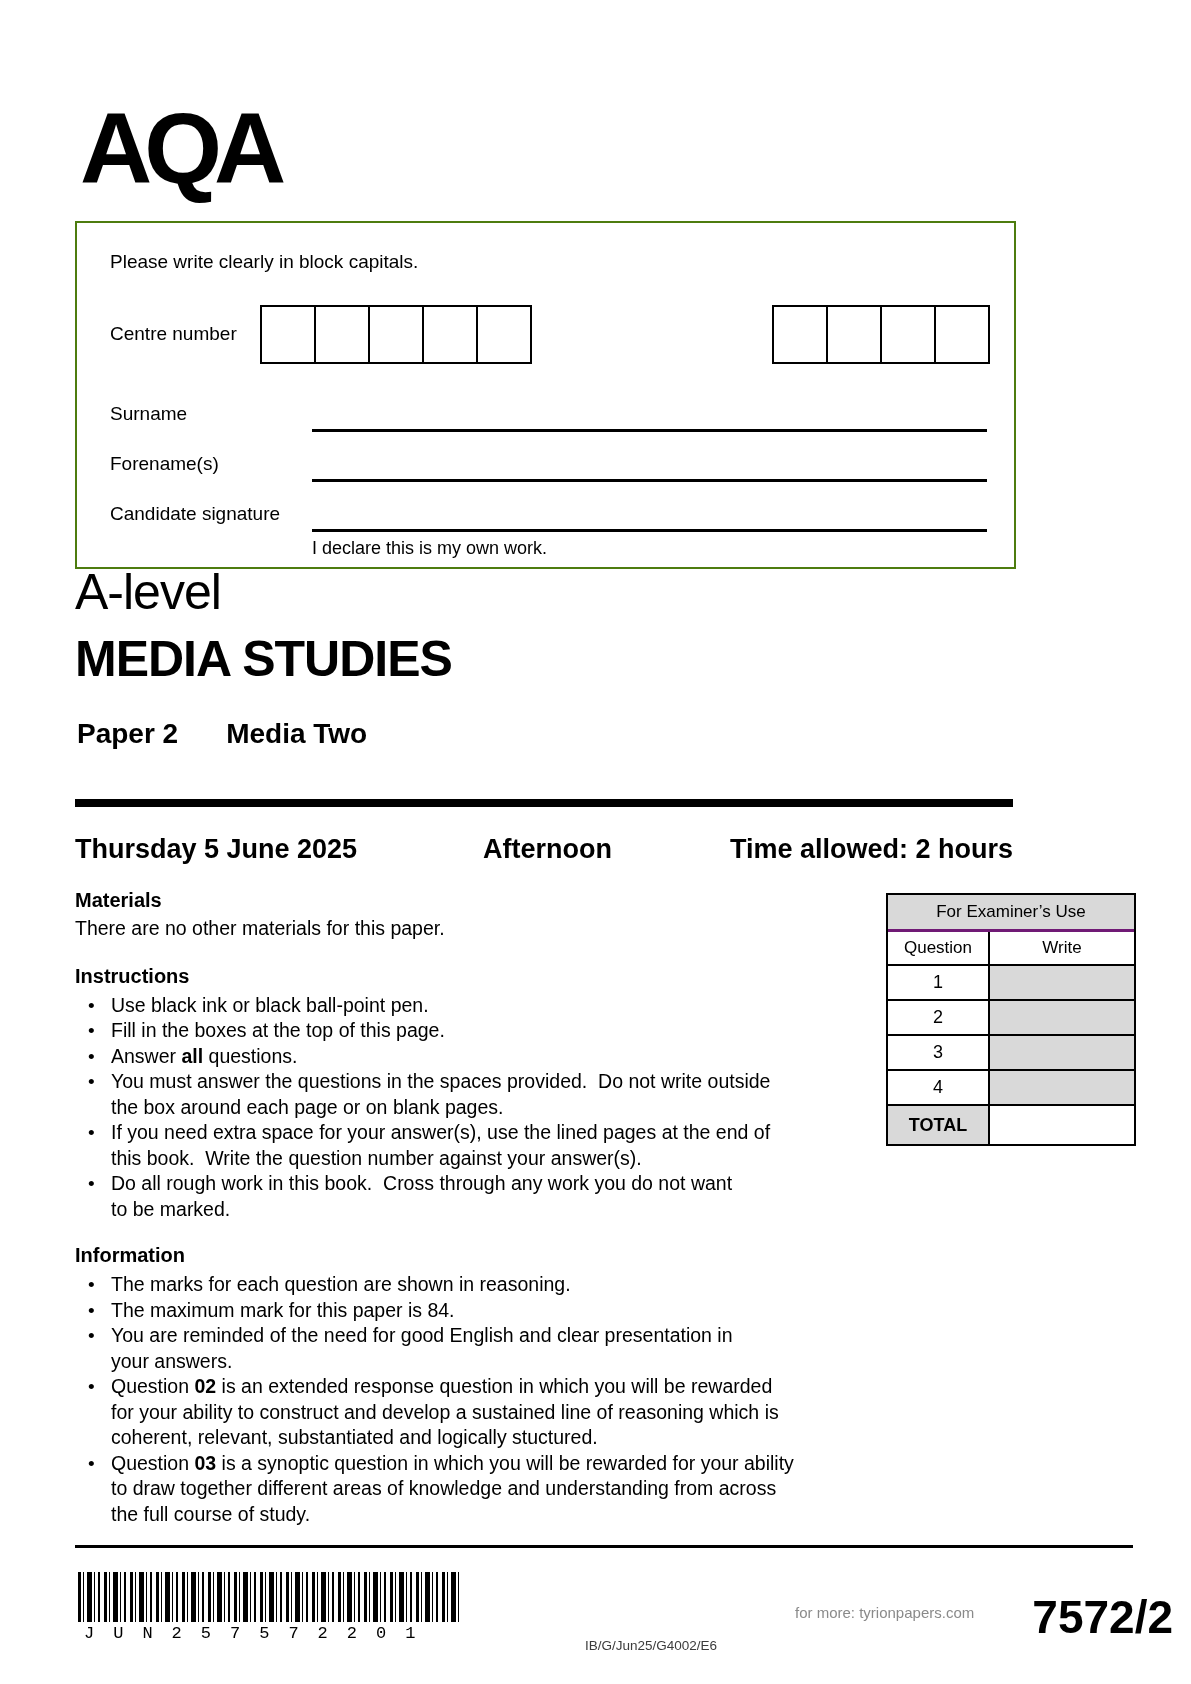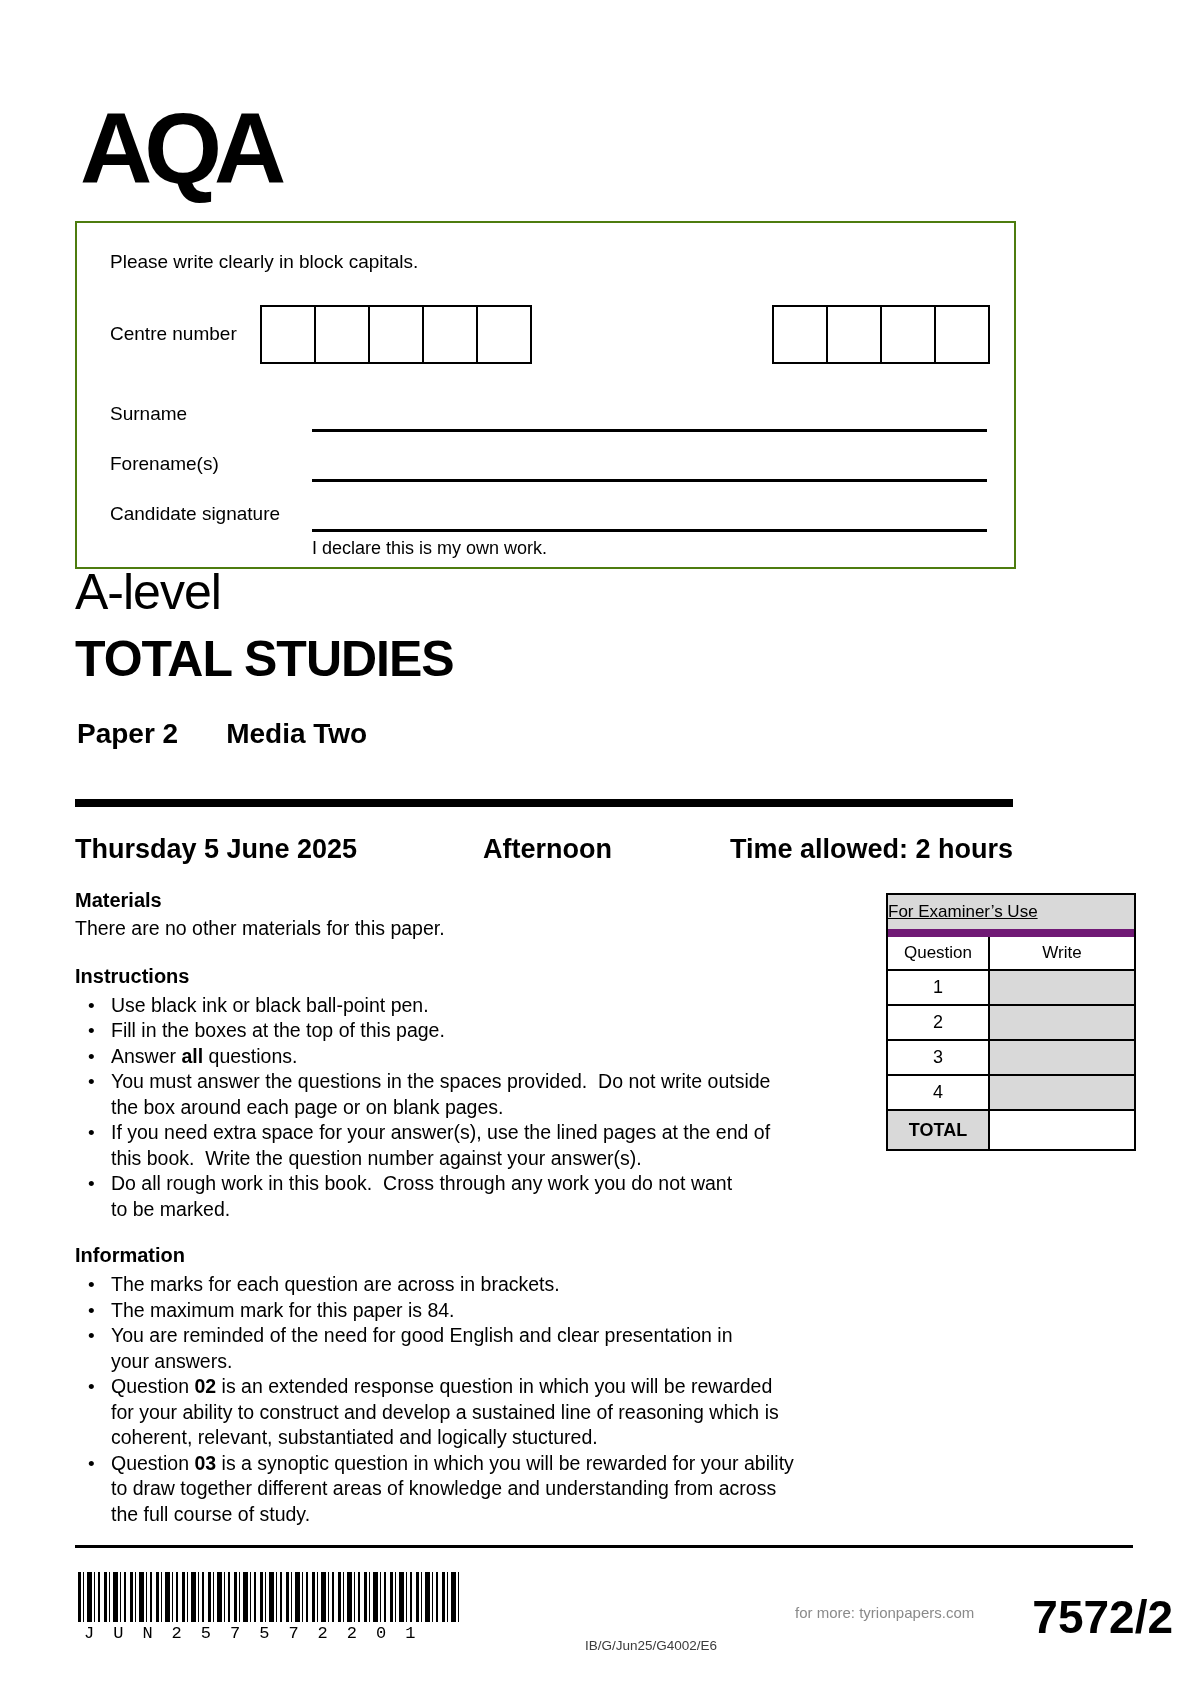--- a/index.html
+++ b/index.html
@@ -46,22 +46,22 @@
   .materials-text { margin:4px 0 0 0; white-space:pre-wrap; }
   .col ul { list-style:none; margin:5px 0 0 0; padding:0; }
   .col li { display:flex; margin:0; }
   .bullet { width:23px; padding-left:13px; flex:0 0 auto; font-size:19px; }
   .bt { flex:1; white-space:pre-wrap; }
   .sp-materials { height:22px; }
   .sp-instructions { height:21px; }
 
   
   .exam-table { left:886px; top:893px; width:246px; border:2px solid #000; font-size:17px; }
-  .et-title { height:34px; line-height:34px; text-align:left; background:#d9d9d9;
-              border-bottom:8px solid #701a75;text-decoration:underline; }
+  .et-title { height:34px; line-height:34px; text-align:center; background:#d9d9d9;
+              border-bottom:3px solid #701a75; }
   .et-row { display:flex; border-bottom:2px solid #000; }
   .et-row:last-child { border-bottom:none;align-items:center; }
   .et-q { width:100px; border-right:2px solid #000; text-align:center; background:#fff; }
   .et-m { flex:1; background:#d9d9d9; }
   .et-head .et-q, .et-head .et-m { height:32px; line-height:32px; background:#fff; text-align:center; }
   .et-num .et-q { height:33px; line-height:33px; font-size:18px; }
   .et-total .et-q { height:38px; line-height:38px; font-weight:bold; font-size:18px; background:#d9d9d9; }
 
   
   .bottom-rule { left:75px; top:1545px; width:1058px; height:3px; background:#000; }
@@ -108,21 +108,21 @@
     <span class="lbl" style="left:33px; top:230px;">Forename(s)</span>
     <div class="wline" style="left:235px; top:256px; width:675px;"></div>
 
     <span class="lbl" style="left:33px; top:280px;">Candidate signature</span>
     <div class="wline" style="left:235px; top:306px; width:675px;"></div>
 
     <div class="declaration">I declare this is my own work.</div>
   </div>
 
   <div class="abs t-qual">A-level</div>
-  <div class="abs t-subj">TOTAL STUDIES</div>
+  <div class="abs t-subj">MEDIA STUDIES</div>
   <div class="abs t-paper">
     <span>Paper 2</span><span class="gap"></span><span>Media Two</span>
   </div>
 
   <div class="abs thick-rule"></div>
 
   <div class="abs session">
     <span class="date">Thursday 5 June 2025</span>
     <span class="tod">Afternoon</span>
     <span class="allowed">Time allowed: 2 hours</span>
@@ -162,21 +162,21 @@
           <span class="bt"><span>Do all rough work in this book.  Cross through any work you do not want
 to be marked.</span><b></b><span></span></span>
         </li>
     </ul>
     <div class="sp-instructions"></div>
 
     <h3 class="sec-head">Information</h3>
     <ul>
       <li>
           <span class="bullet">•</span>
-          <span class="bt"><span>The marks for each question are across in brackets.</span><b></b><span></span></span>
+          <span class="bt"><span>The marks for each question are shown in reasoning.</span><b></b><span></span></span>
         </li>
       <li>
           <span class="bullet">•</span>
           <span class="bt"><span>The maximum mark for this paper is 84.</span><b></b><span></span></span>
         </li>
       <li>
           <span class="bullet">•</span>
           <span class="bt"><span>You are reminded of the need for good English and clear presentation in
 your answers.</span><b></b><span></span></span>
         </li>

